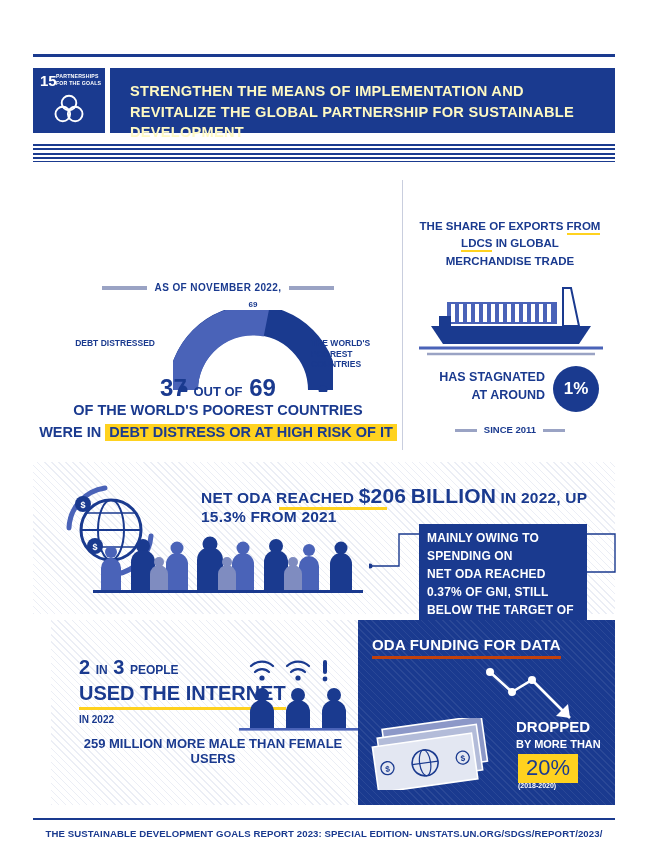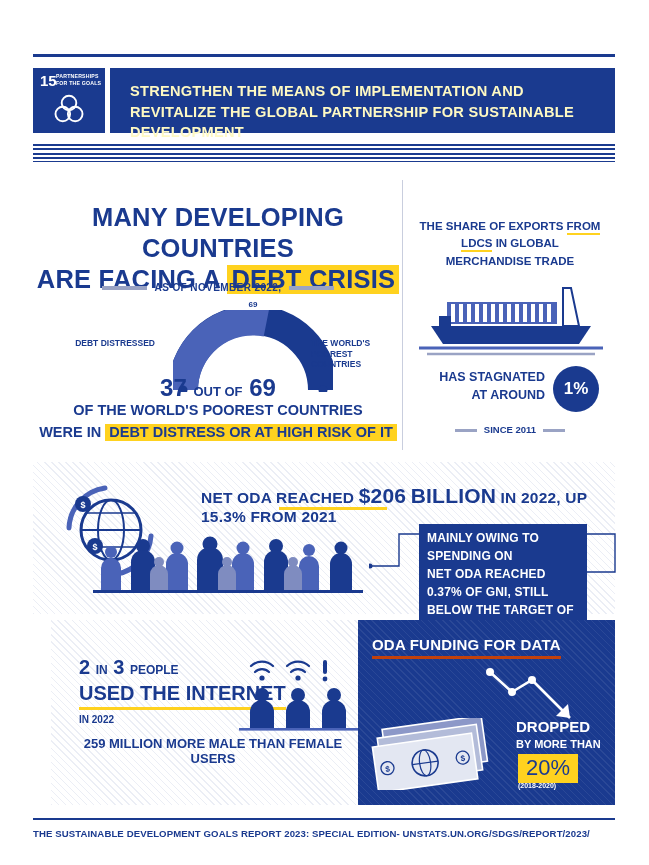--- a/index.html
+++ b/index.html
@@ -281,21 +281,21 @@
 
   
   .foot-rule {
     position: absolute; left: 33px; top: 818px;
     width: 582px; height: 2px; background: #1a3a8f;
   }
   .footer {
     position: absolute; left: 33px; top: 828px;
     width: 582px;
     color: #1a3a8f; font-size: 9.6px; font-weight: bold;
-    letter-spacing: .1px; text-transform: uppercase;
+    letter-spacing: .1px; text-transform: uppercase; text-align: center;
   }
 </style>
 </head>
 <body>
 
 <div class="page">
 
   <div class="top-rule"></div>
 
   <div class="goal-box">
@@ -310,25 +310,20 @@
     </div>
   </div>
   <div class="goal-title">STRENGTHEN THE MEANS OF IMPLEMENTATION AND REVITALIZE THE GLOBAL PARTNERSHIP FOR SUSTAINABLE DEVELOPMENT</div>
 
   <div class="stripes"></div>
 
   <div class="sec1">
     <div class="vdiv"></div>
 
     <div class="sec1-left">
-      <div class="h1">
-        <span>MANY DEVELOPING COUNTRIES</span><br>
-        <span>ARE FACING A</span>
-        <span class="hl">DEBT CRISIS</span>
-      </div>
 
       <div class="asof">
         <span class="dash"></span><span>AS OF NOVEMBER 2022,</span><span class="dash"></span>
       </div>
 
       <div class="gauge-69" style="position:absolute;left:140px;top:128px;width:160px;">69</div>
 
       <div class="gauge-wrap" style="top:138px;">
         <svg viewBox="0 0 160 82" width="160" height="82">
           <path d="M10 80 A70 70 0 0 1 150 80" fill="none" stroke="#1a3a8f" stroke-width="30"></path>

